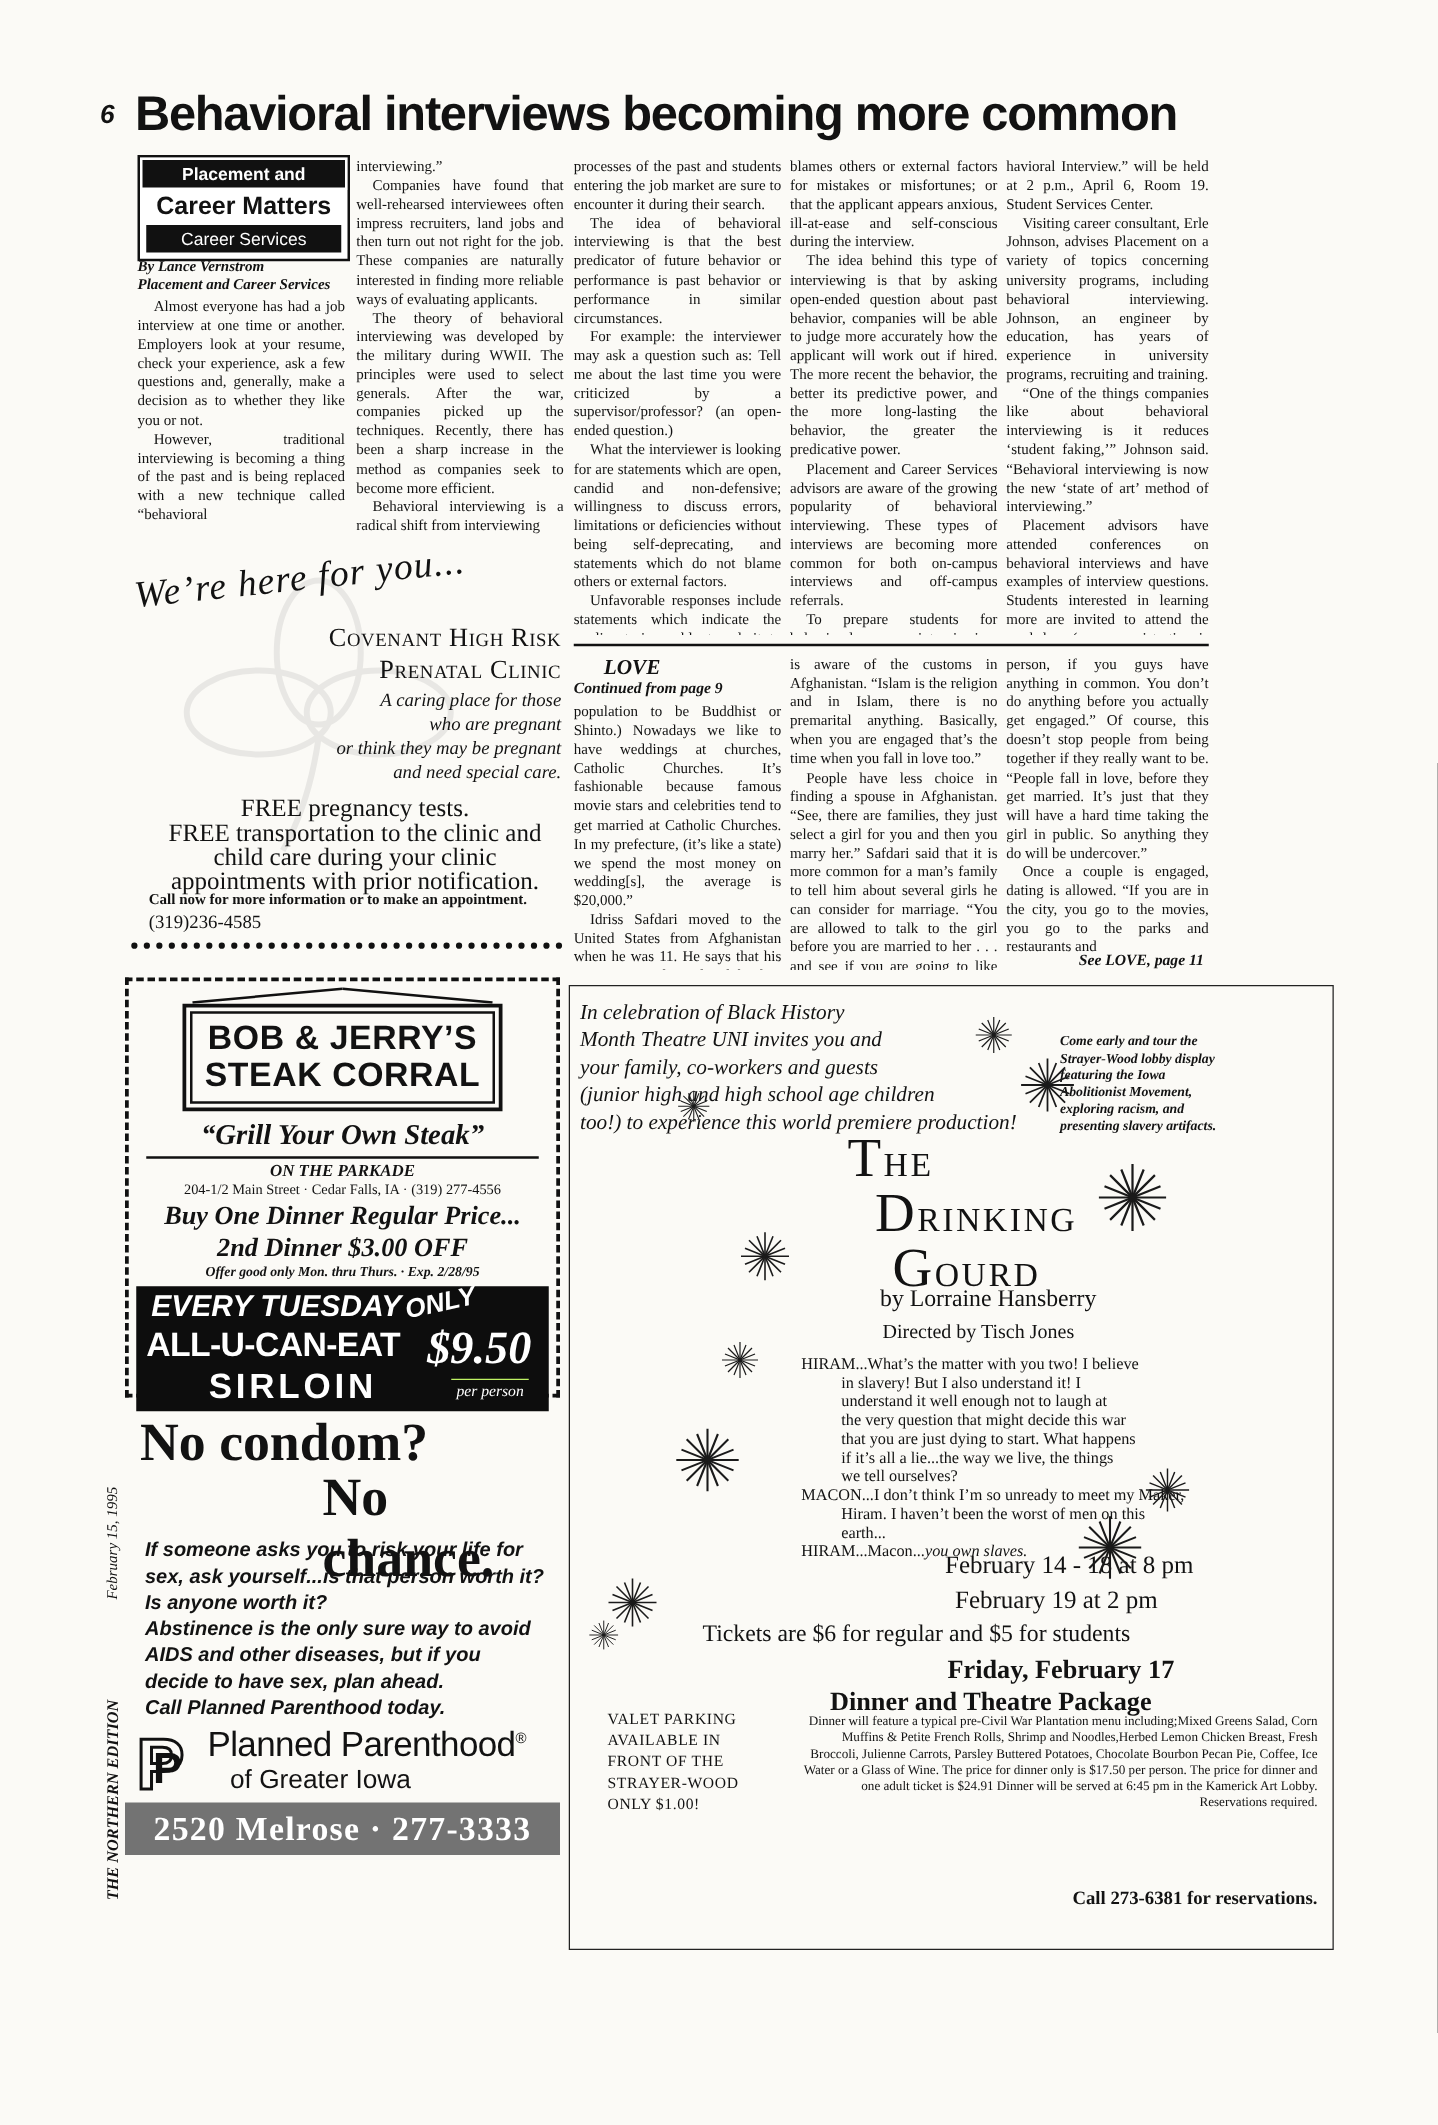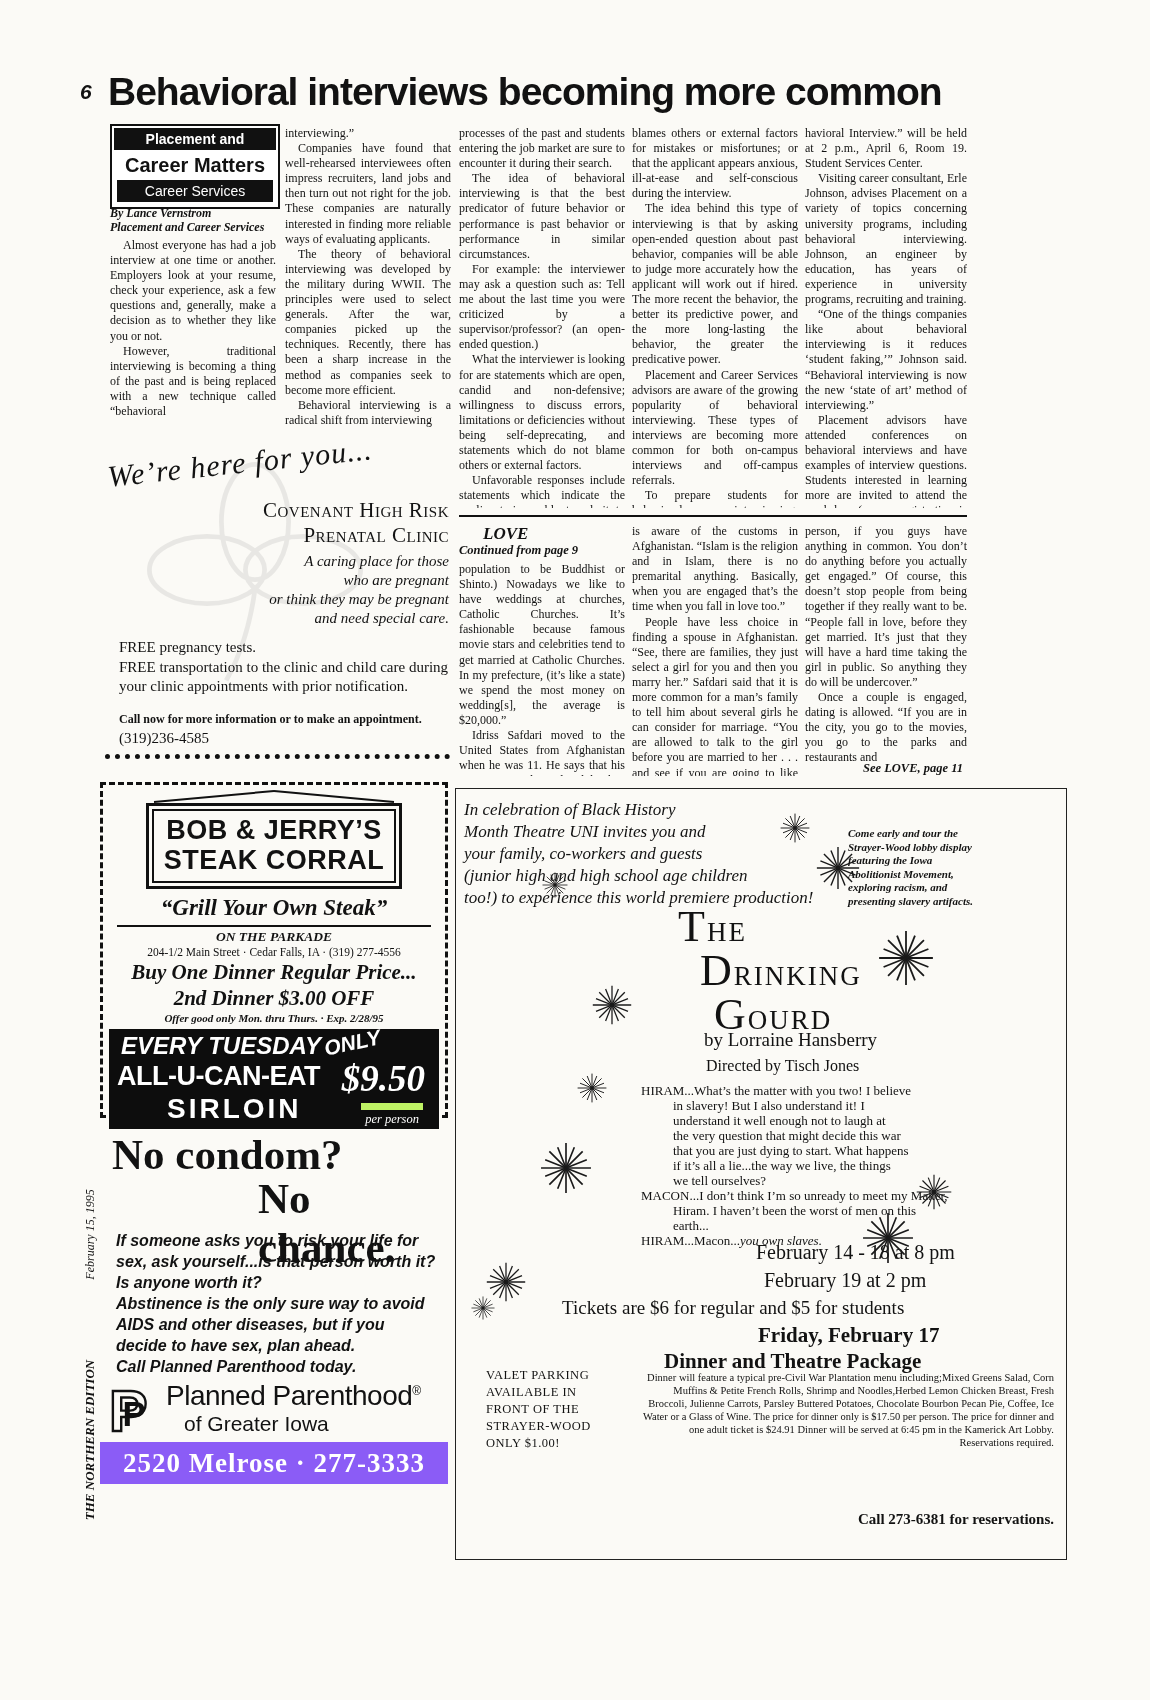--- a/index.html
+++ b/index.html
@@ -34,21 +34,21 @@
   .see-love { position:absolute; right:4px; bottom:0; font:italic bold 12.5px "Liberation Serif",serif; }
 
   
   .cov { left:105px; top:440px; width:348px; height:330px; }
   .cov-script { position:absolute; left:2px; top:6px; transform:rotate(-6deg);
     font:italic 30px "Liberation Serif",serif; letter-spacing:1px; }
   .cov-name { position:absolute; right:4px; top:58px; text-align:right;
     font-variant:small-caps; font-size:21px; letter-spacing:0.5px; line-height:25px; }
   .cov-tag { position:absolute; right:4px; top:112px; text-align:right;
     font:italic 15px "Liberation Serif",serif; line-height:19px; }
-  .cov-free { position:absolute; left:14px; font-size:15px; line-height:19px; width:330px; }
+  .cov-free { position:absolute; left:14px; font-size:20px; line-height:19px; width:330px;text-align:center; }
   .cov-call { position:absolute; left:14px; top:272px; font:bold 12px "Liberation Serif",serif; }
   .cov-phone{ position:absolute; left:14px; top:290px; font-size:15px; }
   .cov-dots { position:absolute; left:0; top:314px; width:345px; border-top:5px dotted #111; }
   .cov-mark { position:absolute; left:30px; top:10px; opacity:0.12; }
 
   
   .coupon { left:100px; top:782px; width:348px; height:336px; border:3px dashed #111; padding:4px 6px; }
   .rope { display:block; margin:0 auto; }
   .sign { width:256px; margin:0 auto; border:3px solid #111; padding:3px; }
   .sign-in { border:2px solid #111; text-align:center; padding:4px 0 6px;
@@ -58,34 +58,34 @@
   .parkade { text-align:center; font:italic bold 13.5px "Liberation Serif",serif; margin-top:2px; }
   .addr { text-align:center; font-size:11.5px; margin-top:1px; }
   .offer1,.offer2 { text-align:center; font:italic bold 21px "Liberation Serif",serif; line-height:24px; margin-top:2px; }
   .terms { text-align:center; font:italic bold 11px "Liberation Serif",serif; margin-top:2px; }
   .sbanner { position:relative; background:#0d0d0d; color:#fff; height:100px; margin-top:5px; }
   .sb-tues { position:absolute; left:12px; top:3px; font:italic bold 24px "Liberation Sans",sans-serif; }
   .sb-only { position:absolute; right:58px; top:2px; transform:rotate(-12deg); font:italic bold 21px "Liberation Sans",sans-serif; }
   .sb-all  { position:absolute; left:8px; top:32px; font:bold 27px "Liberation Sans",sans-serif; letter-spacing:-0.5px; }
   .sb-sir  { position:absolute; left:58px; top:64px; font:bold 28px "Liberation Sans",sans-serif; letter-spacing:3px; }
   .sb-price{ position:absolute; right:14px; top:28px; font:italic bold 37px "Liberation Serif",serif; }
-  .sb-per  { position:absolute; right:16px; top:74px; font:italic 12.5px "Liberation Serif",serif; border-top:7px solid #bef264; padding:2px 4px 0; }
+  .sb-per  { position:absolute; right:16px; top:74px; font:italic 12.5px "Liberation Serif",serif; border-top:1px solid #bef264; padding:2px 4px 0; }
 
   
   .ppad { left:100px; top:1128px; width:348px; height:356px; }
   .pp-h1 { position:absolute; left:12px; top:2px;  font:bold 43px "Liberation Serif",serif; }
   .pp-h2 { position:absolute; left:158px; top:46px; font:bold 43px "Liberation Serif",serif; }
   .pp-body { position:absolute; left:16px; top:102px; width:322px;
     font:italic bold 16px "Liberation Sans",sans-serif; line-height:21px; }
   .pp-body p { margin-bottom:0; }
   .pp-logo { position:absolute; left:8px; top:252px; }
   .pp-name { position:absolute; left:66px; top:252px; font:28px "Liberation Sans",sans-serif; letter-spacing:-0.5px; }
   .pp-reg { font-size:12px; vertical-align:super; }
   .pp-sub  { position:absolute; left:84px; top:284px; font:21px "Liberation Sans",sans-serif; }
-  .pp-banner { position:absolute; left:0; top:314px; width:348px; height:42px; background:#8b5cf6;
+  .pp-banner { position:absolute; left:0; top:314px; width:348px; height:42px; background:#737373;
     color:#fff; text-align:center; font:bold 27px "Liberation Serif",serif; line-height:42px; letter-spacing:1px; }
 
   
   .tad { left:455px; top:788px; width:612px; height:772px; border:1.5px solid #222; }
   .t-intro { position:absolute; left:8px; top:10px; font:italic 17px "Liberation Serif",serif; line-height:22px; }
   .t-lobby { position:absolute; left:392px; top:38px; width:136px;
     font:italic bold 11px "Liberation Serif",serif; line-height:13.5px; }
   .t-word { position:absolute; font-family:"Liberation Serif",serif; letter-spacing:2px; }
   .t-word .cap { font-size:44px; }
   .t-word .rest{ font-size:27px; }

